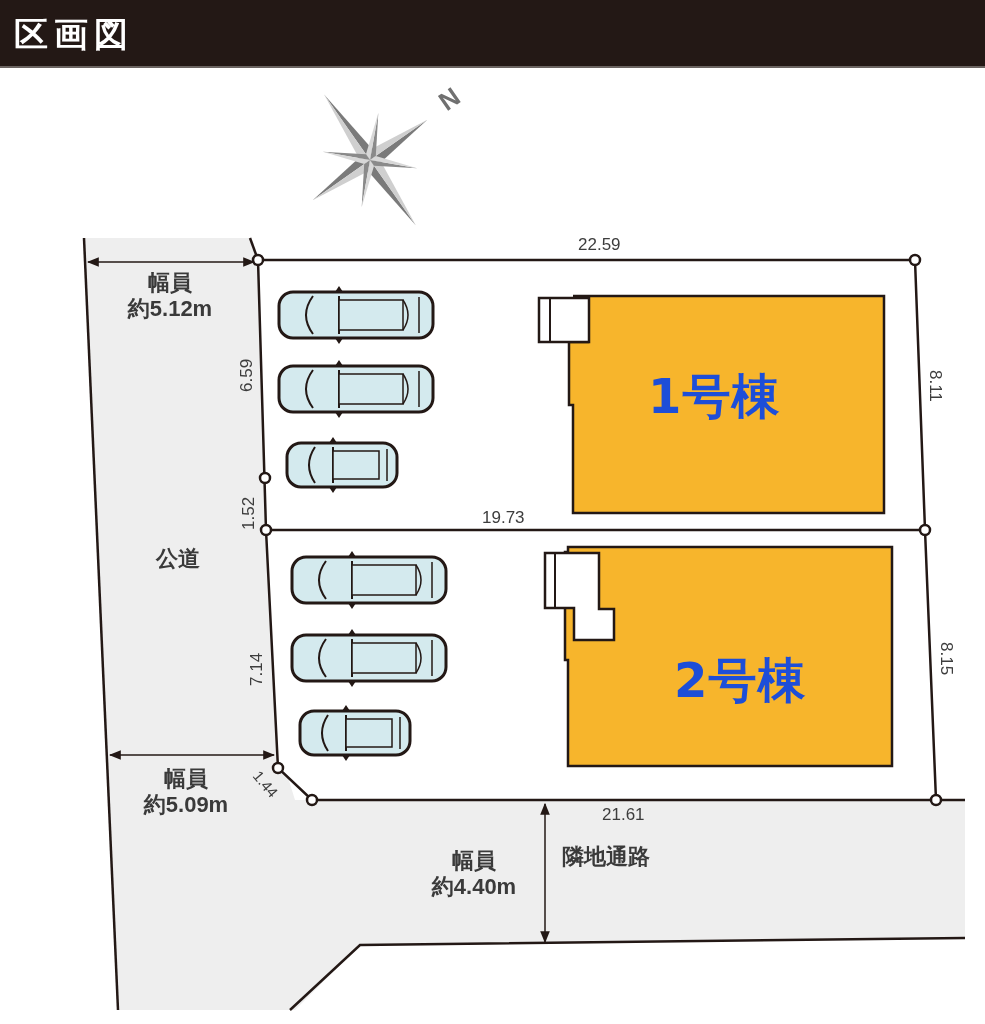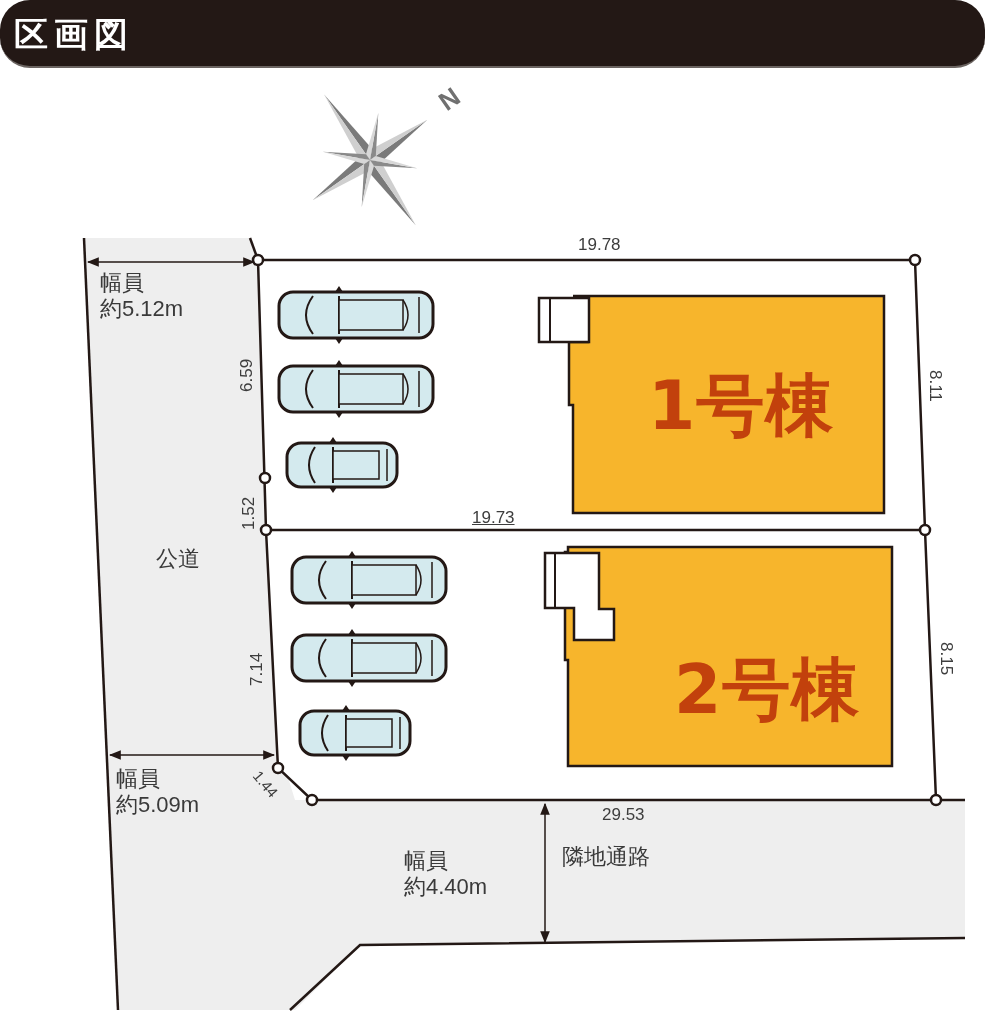--- a/index.html
+++ b/index.html
@@ -1,28 +1,28 @@
 <!DOCTYPE html>
 <html><head>
 <meta charset="utf-8">
 <style>
   html, body { margin: 0; padding: 0; background: #ffffff; }
   body { width: 985px; height: 1024px; position: relative; overflow: hidden;
          font-family: "DejaVu Sans", "Liberation Sans", sans-serif; }
   .header { position: absolute; left: 0; top: 0; width: 985px; height: 68px;
-            background: #231815; border-bottom: 2px solid #6b6461; box-sizing: border-box; border-radius: 30px; }
+            background: #231815; border-bottom: 2px solid #6b6461; box-sizing: border-box; }
   .header-title { position: absolute; left: 14px; top: 12px; color: #ffffff;
                   font-family: "DejaVu Serif", "Liberation Serif", serif;
                   font-size: 34px; font-weight: bold; letter-spacing: 6px; line-height: 44px; }
   svg { position: absolute; left: 0; top: 0; }
   .lbl { position: absolute; color: #3a3a3a; font-family: "Liberation Sans", sans-serif;
          white-space: nowrap; line-height: 1; }
   .dim { font-size: 17px; color: #3d3d3d; }
-  .road { font-size: 22px; line-height: 26px; }
-  .bldg { font-size: 68px; font-weight: bold; color: #c2410c;
+  .road { font-size: 22px; text-align: center; line-height: 26px; font-weight: bold; }
+  .bldg { font-size: 48px; font-weight: bold; color: #1d4ed8;
           font-family: "DejaVu Sans", sans-serif; letter-spacing: 1px; }
   .rot90 { transform-origin: left top; transform: rotate(90deg); }
   .rotm90 { transform-origin: left top; transform: rotate(-90deg); }
 </style>
 </head>
 <body>
 
 <div class="header">
   <div class="header-title">区画図</div>
 </div>
@@ -114,23 +114,23 @@
       <polygon points="48,0 5,-5 0,0" fill="#d8d8d8"></polygon>
     </g>
   </g>
 </svg>
 
 <div class="lbl" style="left:440px; top:86px; font-size:26px; font-weight:bold; color:#707070; transform:rotate(-35deg);">N</div>
 
 <div class="lbl bldg" style="left:648px; top:372px;">1号棟</div>
 <div class="lbl bldg" style="left:674px; top:656px;">2号棟</div>
 
-<div class="lbl dim" style="left:578px; top:236px;">19.78</div>
-<div class="lbl dim" style="left:472px; top:509px;text-decoration:underline;">19.73</div>
-<div class="lbl dim" style="left:602px; top:806px;">29.53</div>
+<div class="lbl dim" style="left:578px; top:236px;">22.59</div>
+<div class="lbl dim" style="left:482px; top:509px;">19.73</div>
+<div class="lbl dim" style="left:602px; top:806px;">21.61</div>
 
 <div class="lbl dim rot90" style="left:944px; top:370px;">8.11</div>
 <div class="lbl dim rot90" style="left:955px; top:642px;">8.15</div>
 
 <div class="lbl dim rotm90" style="left:238px; top:392px;">6.59</div>
 <div class="lbl dim rotm90" style="left:240px; top:530px;">1.52</div>
 <div class="lbl dim rotm90" style="left:248px; top:686px;">7.14</div>
 <div class="lbl dim" style="left:262px; top:768px; font-size:15px; transform:rotate(50deg); transform-origin:left top;">1.44</div>
 
 <div class="lbl road" style="left:100px; top:270px; width:140px;">

